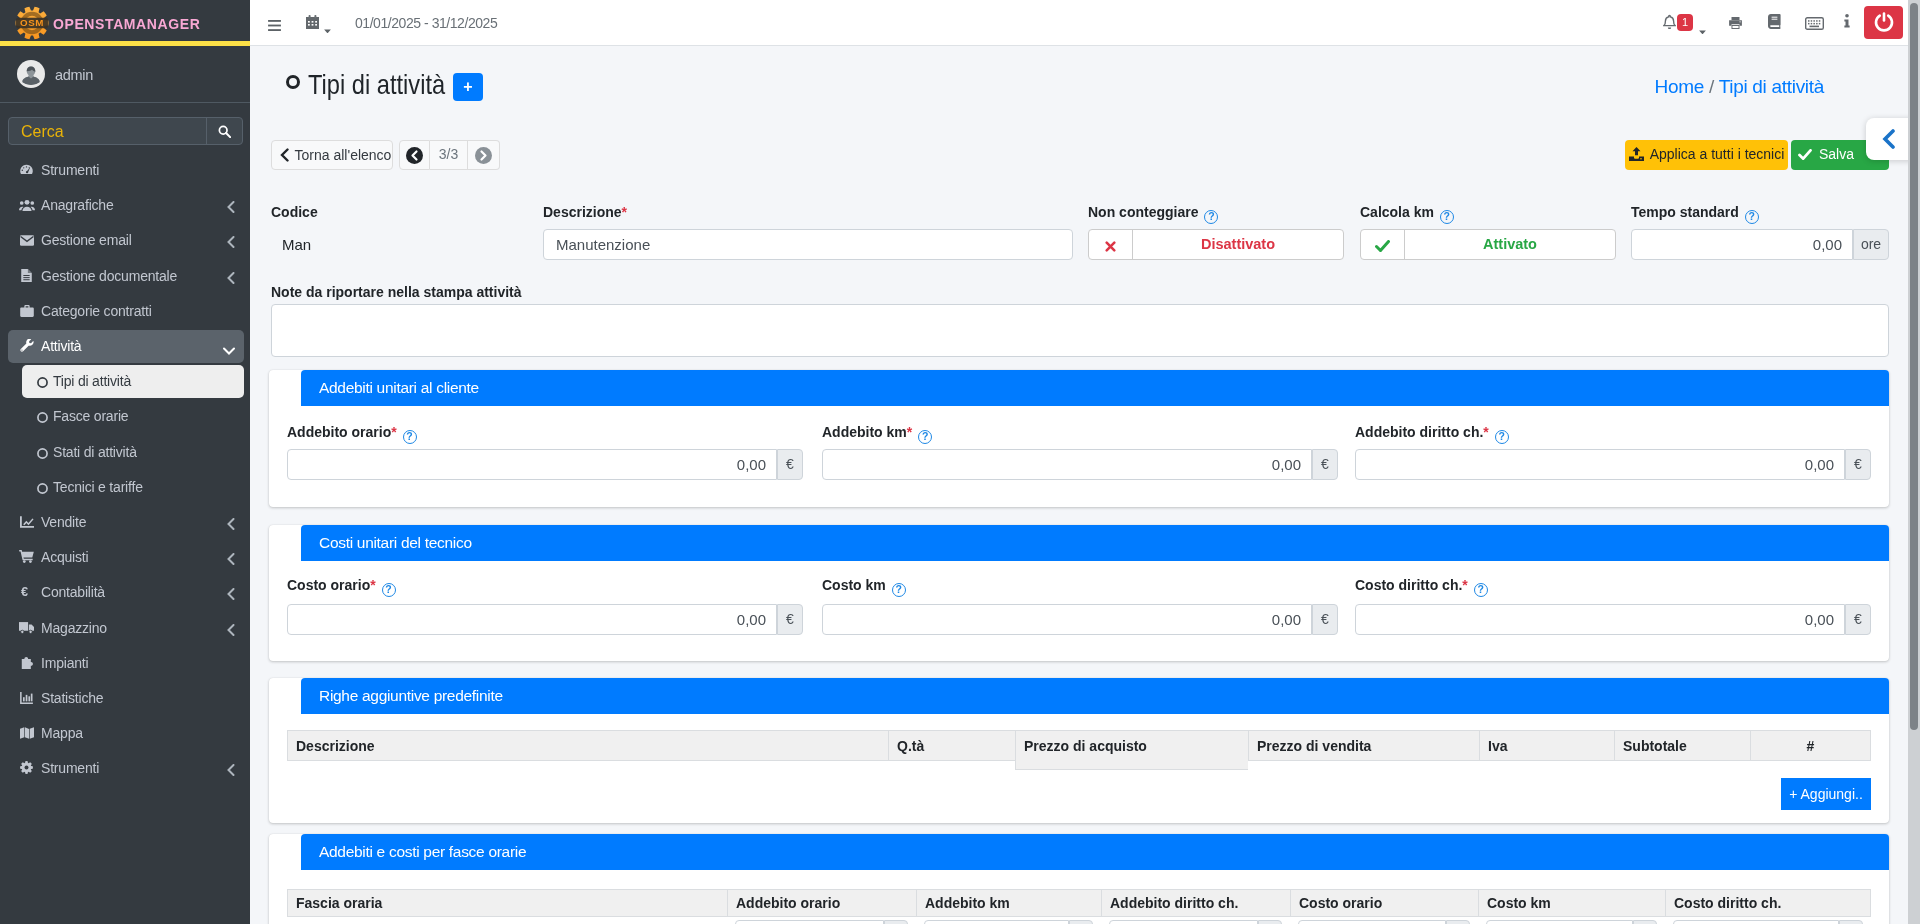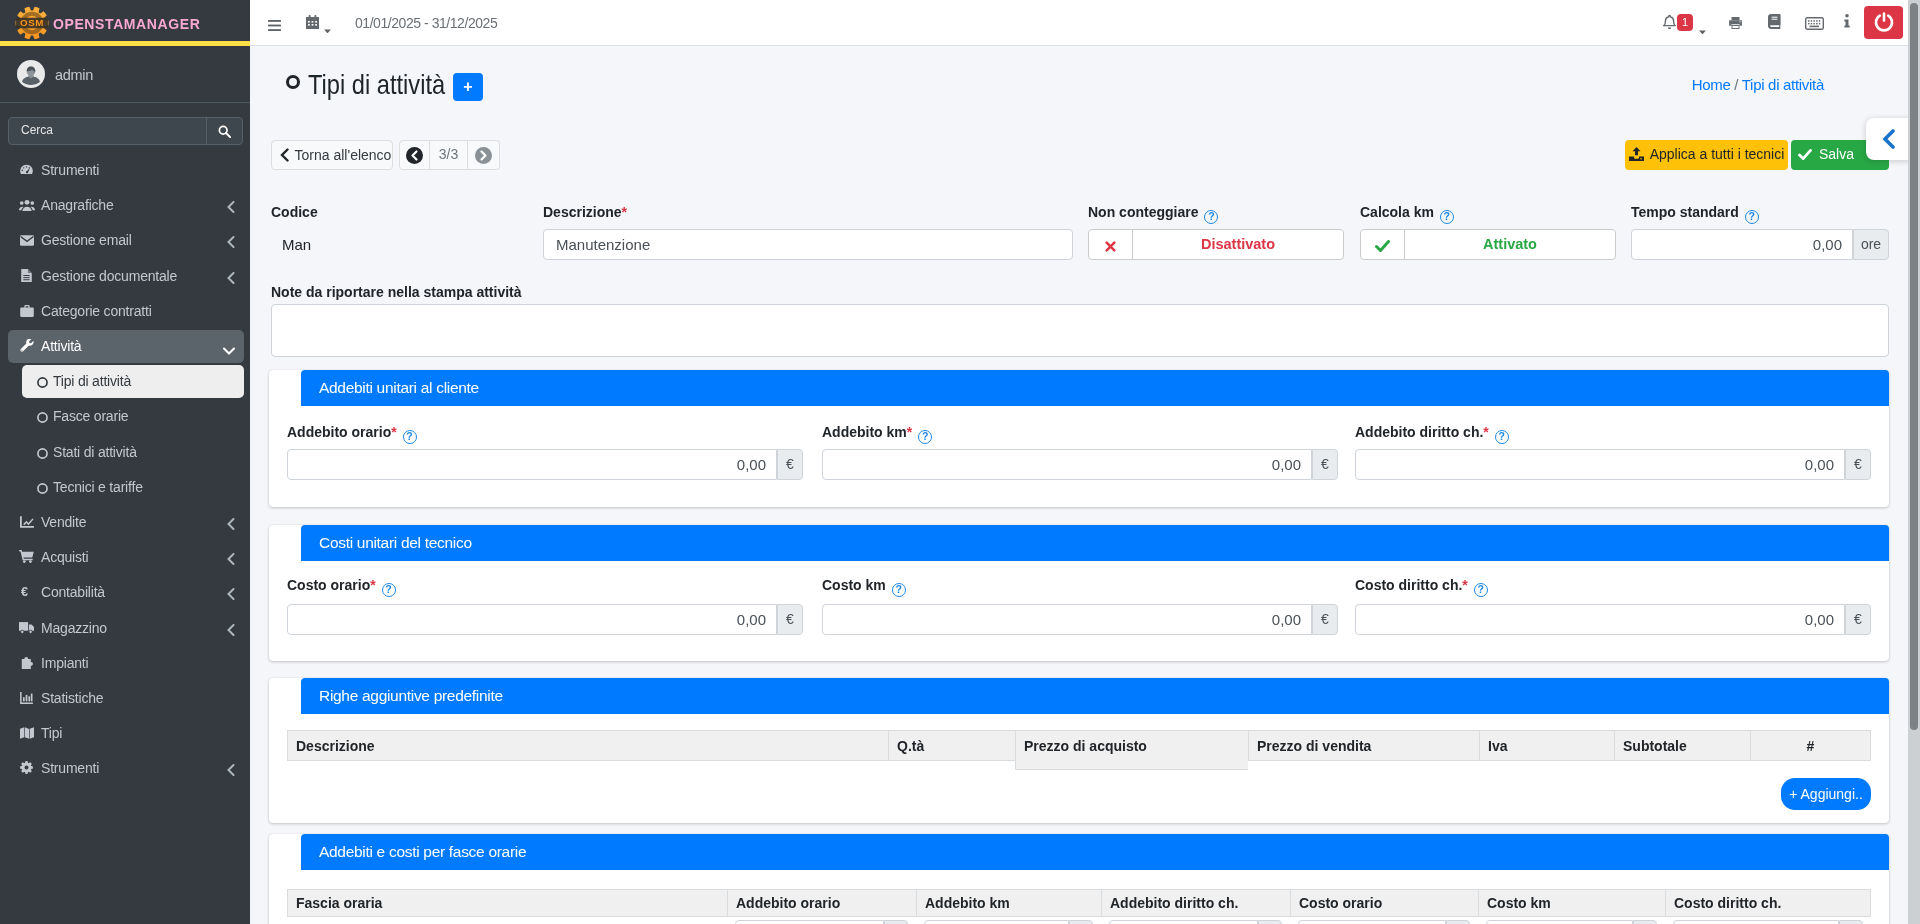--- a/index.html
+++ b/index.html
@@ -6,39 +6,39 @@
 html,body { width:1920px; height:924px; overflow:hidden; font-family:"Liberation Sans", sans-serif; background:#f4f6f9; }
 .abs { position:absolute; }
 #sidebar { position:absolute; left:0; top:0; width:250px; height:924px; background:#343a40; z-index:30; }
 #brand { position:absolute; left:0; top:0; width:250px; height:46px; border-bottom:5px solid #fde047; }
 #brand svg.gear { position:absolute; left:15px; top:6px; }
 #brand .btext { position:absolute; left:53px; top:0; height:62px; line-height:48px; color:#f9a8d4; font-weight:bold; font-size:14px; letter-spacing:0.6px; }
 #userpanel { position:absolute; left:0; top:47px; width:250px; height:56px; border-bottom:1px solid #4f5962; }
 #avatar { position:absolute; left:17px; top:13px; width:28px; height:28px; }
 #uname { position:absolute; left:55px; top:20px; color:#c2c7d0; font-size:14.5px; letter-spacing:-0.3px; }
 #searchbox { position:absolute; left:8px; top:117px; width:235px; height:28px; background:#3f474e; border:1px solid #56606a; border-radius:4px; }
-#searchbox .ph { position:absolute; left:12px; top:5px; font-size:12px; color:#e5e5e5; }
+#searchbox .ph { position:absolute; left:12px; top:5px; font-size:16px; color:#eab308; }
 #searchbox .sbtn { position:absolute; right:0; top:0; width:36px; height:26px; border-left:1px solid #56606a; text-align:center; padding-top:6px; }
 #nav { position:absolute; left:0; top:154px; width:250px; }
 .nitem { position:absolute; left:8px; width:236px; height:33px; color:#c2c7d0; font-size:14px; letter-spacing:-0.2px; }
 .nitem .ico { position:absolute; left:10px; top:9px; width:17px; height:16px; text-align:center; }
 .nitem .txt { position:absolute; left:33px; top:8px; }
 .nitem .chev { position:absolute; right:9px; top:11px; }
 .nitem.active { background:#5b636b; border-radius:5px; color:#fff; }
 .sub { left:22px; width:222px; }
 .sub .ico { left:12px; top:10px; }
 .sub .txt { left:31px; }
 .sub.activesub { background:#eeeeee; border-radius:5px; color:#343a40; }
 #navbar { position:absolute; left:250px; top:0; width:1670px; height:46px; background:#fff; border-bottom:1px solid #dee2e6; z-index:10; }
 #navbar .nicon { position:absolute; }
 #content { position:absolute; left:250px; top:46px; width:1670px; height:878px; }
 h1.ptitle { position:absolute; left:36px; top:22px; font-size:28.5px; font-weight:normal; color:#1f2429; white-space:nowrap; }
 .circleicon { display:inline-block; width:14px; height:14px; border:3px solid #212529; border-radius:50%; vertical-align:middle; margin-right:8px; margin-top:-8px; }
 #plusbtn { position:absolute; left:203px; top:27px; width:30px; height:28px; background:#007bff; border-radius:4px; color:#fff; text-align:center; line-height:28px; font-size:16px; font-weight:bold; }
-#breadcrumb { position:absolute; top:30px; right:96px; font-size:15px; letter-spacing:-0.3px; color:#6c757d; }
+#breadcrumb { position:absolute; top:30px; right:96px; font-size:19px; letter-spacing:-0.3px; color:#6c757d; }
 #breadcrumb a { color:#007bff; text-decoration:none; }
 .btn-light { background:#f8f9fa; border:1px solid #ddd; color:#343a40; border-radius:4px; font-size:14px; text-align:center; }
 #btn-torna { position:absolute; left:21px; top:94px; width:122px; height:30px; line-height:28px; padding-left:7px; }
 #btn-group { position:absolute; left:149px; top:94px; height:30px; }
 #btn-group .seg { float:left; height:30px; line-height:27px; background:#f8f9fa; border:1px solid #ddd; border-left:none; text-align:center; font-size:14px; color:#6c757d; }
 #btn-group .seg.first { border-left:1px solid #ddd; border-radius:4px 0 0 4px; }
 #btn-group .seg.lastb { border-radius:0 4px 4px 0; }
 #btn-applica { position:absolute; left:1375px; top:94px; width:163px; height:30px; line-height:28px; background:#ffc107; border-radius:4px; color:#212529; font-size:14px; text-align:center; }
 #btn-salva { position:absolute; left:1541px; top:94px; width:98px; height:30px; line-height:28px; background:#28a745; border-radius:4px; color:#fff; font-size:14px; text-align:center; }
 #paneltab { position:absolute; left:1616px; top:72px; width:62px; height:42px; background:#fff; border-radius:8px 0 0 8px; box-shadow:0 1px 6px rgba(0,0,0,0.18); }
@@ -316,21 +316,21 @@
             <rect x="7" y="3.6" width="2.1" height="8.1" fill="#c2c7d0"></rect>
             <rect x="10.4" y="5.4" width="2.1" height="6.3" fill="#c2c7d0"></rect>
             <rect x="13.4" y="2" width="2.1" height="9.7" fill="#c2c7d0"></rect>
           </svg></span>
         <span class="txt">Statistiche</span>
       </div>
 <div class="nitem" style="top:563px">
         <span class="ico"><svg width="14" height="12" viewBox="0 0 17 14">
             <path fill="#c2c7d0" d="M0 1.9L5.2 0v12.1L0 14zM6 .1l5 1.9v12L6 12.1zM11.8 1.9L17 0v12.1L11.8 14z"></path>
           </svg></span>
-        <span class="txt">Tipi</span>
+        <span class="txt">Mappa</span>
       </div>
 <div class="nitem" style="top:598px">
         <span class="ico"><svg width="13" height="13" viewBox="0 0 16 16">
             <path fill="#c2c7d0" d="M15.9 8.0 L15.7 9.5 L13.7 9.7 L13.3 10.8 L14.6 12.4 L13.6 13.6 L12.4 14.6 L10.8 13.3 L9.7 13.7 L9.5 15.7 L8.0 15.9 L6.5 15.7 L6.3 13.7 L5.2 13.3 L3.6 14.6 L2.4 13.6 L1.4 12.4 L2.7 10.8 L2.3 9.7 L0.3 9.5 L0.1 8.0 L0.3 6.5 L2.3 6.3 L2.7 5.2 L1.4 3.6 L2.4 2.4 L3.6 1.4 L5.2 2.7 L6.3 2.3 L6.5 0.3 L8.0 0.1 L9.5 0.3 L9.7 2.3 L10.8 2.7 L12.4 1.4 L13.6 2.4 L14.6 3.6 L13.3 5.2 L13.7 6.3 L15.7 6.5 Z"></path>
             <circle cx="8" cy="8" r="2.4" fill="#343a40"></circle>
           </svg></span>
         <span class="txt">Strumenti</span>
         <span class="chev"><svg width="8" height="12" viewBox="0 0 8 12">
             <path d="M6.5 1L1.5 6l5 5" stroke="#adb5bd" stroke-width="2" fill="none" stroke-linecap="round"></path>
           </svg></span>
@@ -432,21 +432,21 @@
 <div class="card" style="top:632px;height:145px">
       <div class="chead">Righe aggiuntive predefinite</div>
     </div>
 <div class="th" style="left:37px;top:684px;width:601px;height:31px;">Descrizione</div>
 <div class="th" style="left:638px;top:684px;width:127px;height:31px;">Q.tà</div>
 <div class="th" style="left:765px;top:684px;width:233px;height:40px;">Prezzo di acquisto</div>
 <div class="th" style="left:998px;top:684px;width:231px;height:31px;">Prezzo di vendita</div>
 <div class="th" style="left:1229px;top:684px;width:135px;height:31px;">Iva</div>
 <div class="th" style="left:1364px;top:684px;width:136px;height:31px;">Subtotale</div>
 <div class="th last" style="left:1500px;top:684px;width:121px;height:31px;text-align:center;padding-left:0;">#</div>
-<div class="abs" style="left:1531px;top:732px;width:90px;height:32px;background:#007bff;border-radius:14px;color:#fff;font-size:14px;text-align:center;line-height:32px">+ Aggiungi..</div>
+<div class="abs" style="left:1531px;top:732px;width:90px;height:32px;background:#007bff;border-radius:0;color:#fff;font-size:14px;text-align:center;line-height:32px">+ Aggiungi..</div>
 <div class="card" style="top:788px;height:120px">
       <div class="chead">Addebiti e costi per fasce orarie</div>
     </div>
 <div class="th" style="left:37px;top:843px;width:440px;height:28px;line-height:27px">Fascia oraria</div>
 <div class="th" style="left:477px;top:843px;width:189px;height:28px;line-height:27px">Addebito orario</div>
 <div class="th" style="left:666px;top:843px;width:185px;height:28px;line-height:27px">Addebito km</div>
 <div class="th" style="left:851px;top:843px;width:189px;height:28px;line-height:27px">Addebito diritto ch.</div>
 <div class="th" style="left:1040px;top:843px;width:188px;height:28px;line-height:27px">Costo orario</div>
 <div class="th" style="left:1228px;top:843px;width:187px;height:28px;line-height:27px">Costo km</div>
 <div class="th last" style="left:1415px;top:843px;width:206px;height:28px;line-height:27px">Costo diritto ch.</div>

